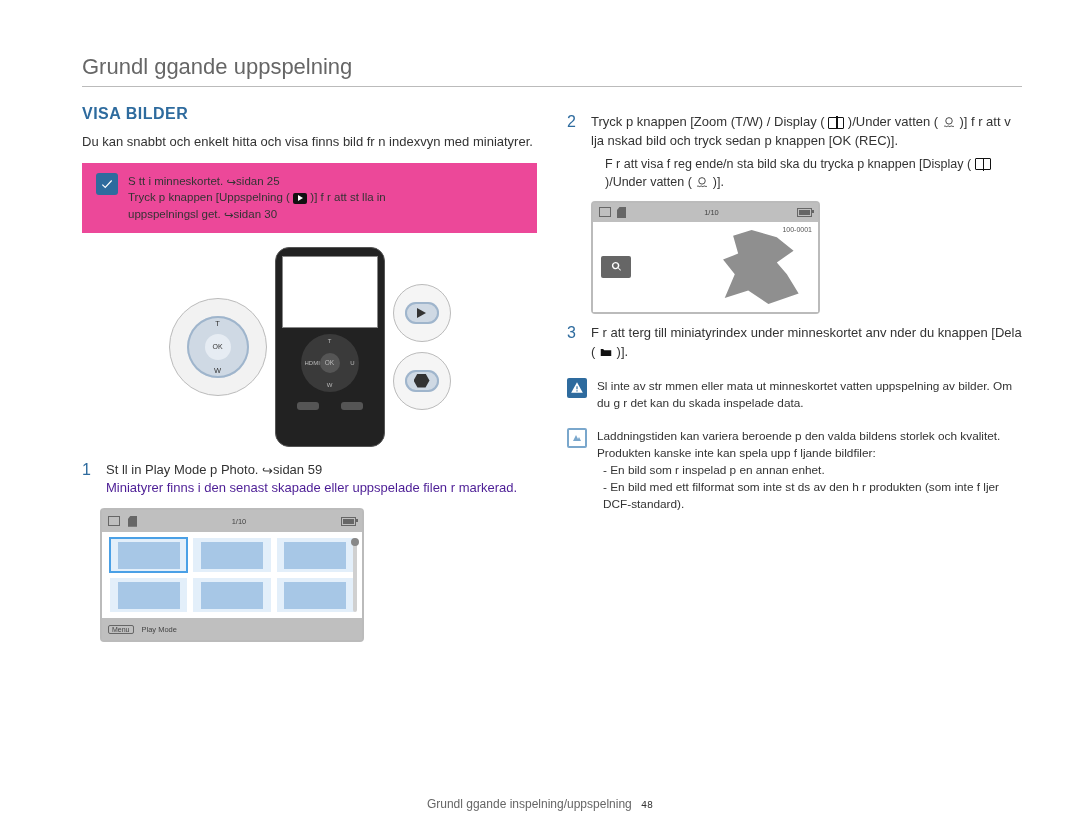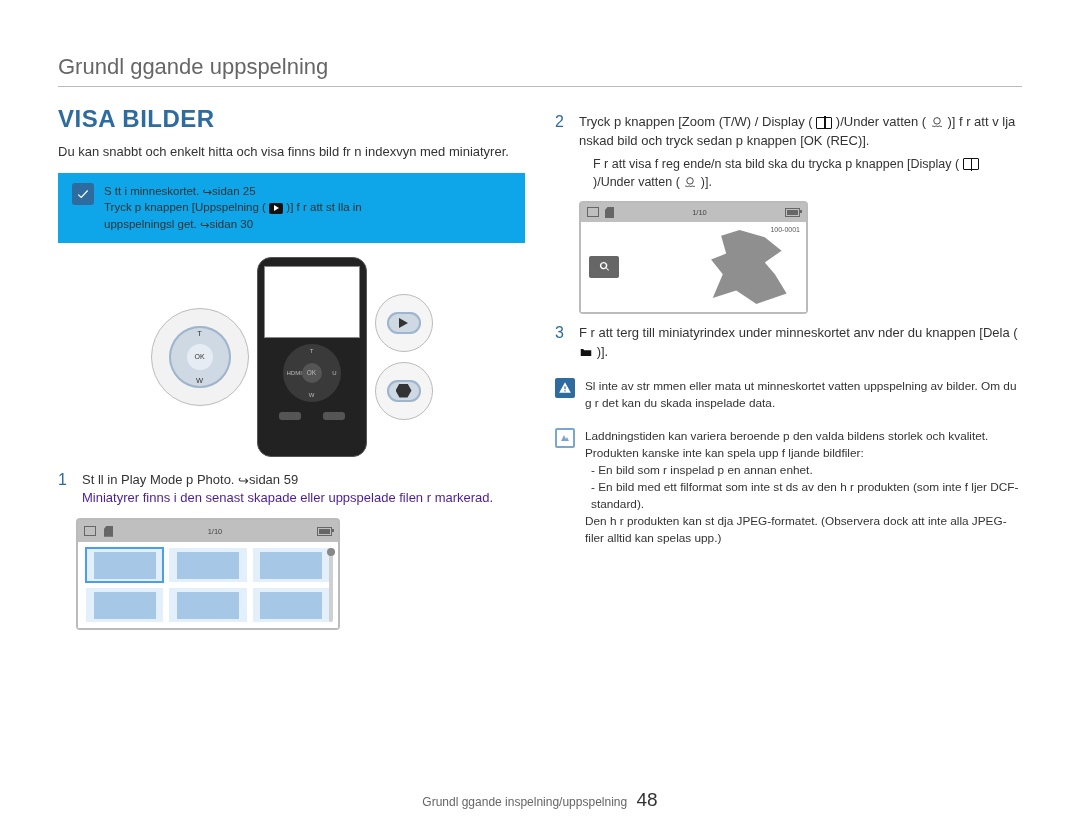--- a/index.html
+++ b/index.html
@@ -1,23 +1,23 @@
 <!DOCTYPE html>
 <html><head>
 <meta charset="utf-8">
 <style>
   body{margin:0;background:#fff;font-family:Arial,Helvetica,sans-serif;font-size:13.2px;color:#222;}
-  .page{width:1080px;height:825px;box-sizing:border-box;padding:54px 58px 20px 58px;position:relative;}
+  .page{width:1080px;height:825px;box-sizing:border-box;padding:54px 58px 20px 82px;position:relative;}
   .section-title{font-size:22px;color:#666;font-weight:400;}
   .rule{border:none;border-top:1px solid #bbb;margin:6px 0 18px 0;}
   .cols{display:flex;gap:30px;}
   .col{flex:1;min-width:0;}
-  .h2{font-size:24px;color:#2E6B9E;margin:0 0 10px 0;letter-spacing:0.5px;}
+  .h2{font-size:16px;color:#2E6B9E;margin:0 0 10px 0;letter-spacing:0.5px;}
   p{color:#333;line-height:1.35;margin:0 0 8px 0;font-size:13px;}
-  .tipbox{display:flex;align-items:flex-start;background:#0ea5e9;padding:10px 14px;margin:12px 0 14px 0;font-size:11.5px;color:#333;}
+  .tipbox{display:flex;align-items:flex-start;background:#ec4899;padding:10px 14px;margin:12px 0 14px 0;font-size:11.5px;color:#333;}
   .tipbox .ticon{width:22px;height:22px;border-radius:3px;background:#2E6B9E;display:flex;align-items:center;justify-content:center;margin-right:10px;flex:none;}
   .tipbox .ticon svg{width:14px;height:14px;stroke:#fff;fill:none;stroke-width:2;}
   .tipbox .txt{line-height:1.45;}
   .arrow{display:inline-block;transform:translateY(1px);}
   .device{display:flex;align-items:center;justify-content:center;gap:8px;margin:8px 0 14px 0;}
   .big-circle{width:96px;height:96px;border:1px solid #bbb;border-radius:50%;background:#f2f2f2;display:flex;align-items:center;justify-content:center;position:relative;}
   .dpad{width:62px;height:62px;border-radius:50%;background:#cfd9e4;box-shadow:inset 0 0 0 2px #9fb5cc;position:relative;}
   .dpad .c{position:absolute;left:50%;top:50%;transform:translate(-50%,-50%);width:26px;height:26px;border-radius:50%;background:#e6ecf3;display:flex;align-items:center;justify-content:center;font-size:7px;color:#333;}
   .dpad .t,.dpad .b{position:absolute;left:50%;transform:translateX(-50%);font-size:7.5px;color:#333;}
   .dpad .t{top:3px;}
@@ -60,21 +60,21 @@
   .loupe-box svg{width:11px;height:11px;fill:#fff;}
   .lcd2 .bot{background:#bfbfbf;padding:2px 6px;display:flex;align-items:center;gap:6px;font-size:7.5px;color:#444;height:15px;}
   .tag{display:inline-flex;align-items:center;justify-content:center;width:12px;height:10px;border:1px solid #666;font-size:7px;color:#444;}
   .warn,.info{display:flex;gap:10px;margin:16px 0 10px 0;font-size:11.8px;line-height:1.45;color:#333;}
   .warn .icn,.info .icn{width:20px;height:20px;display:flex;align-items:center;justify-content:center;flex:none;border-radius:2px;}
   .warn .icn{background:#2E6B9E;}
   .warn .icn svg{width:14px;height:14px;fill:#fff;}
   .info .icn{border:2px solid #7aa7cc;box-sizing:border-box;}
   .info .icn svg{width:12px;height:12px;fill:#7aa7cc;}
   .footer{position:absolute;left:0;right:0;bottom:14px;text-align:center;font-size:12px;color:#666;}
-  .footer .pn{font-size:19px;color:#333;margin-left:6px;}
+  .footer .pn{font-size:10px;color:#333;margin-left:6px;font-family:Liberation Mono, monospace;}
   .play-icon{display:inline-flex;width:14px;height:11px;background:#111;border-radius:2px;align-items:center;justify-content:center;vertical-align:middle;}
   .play-icon span{display:block;width:0;height:0;border-left:5px solid #fff;border-top:3px solid transparent;border-bottom:3px solid transparent;}
   .disp-icon{display:inline-flex;width:14px;height:10px;border:1.5px solid #111;vertical-align:middle;position:relative;border-radius:1px;}
   .disp-icon:after{content:"";position:absolute;left:50%;top:-1.5px;bottom:-1.5px;width:1.5px;background:#111;}
   .uw-icon{display:inline-flex;vertical-align:middle;}
   .uw-icon svg{width:14px;height:13px;stroke:#111;fill:none;stroke-width:1.4;}
   .share-icon{display:inline-flex;vertical-align:middle;width:14px;height:12px;}
   .share-icon svg{width:14px;height:12px;fill:#111;}
   .batt{display:inline-block;width:13px;height:7px;border:1px solid #666;position:relative;}
   .batt:after{content:"";position:absolute;right:-3px;top:1px;width:2px;height:3px;background:#666;}
@@ -187,20 +187,24 @@
                 <div class="sil"></div>
               </div>
             <div class="thumb">
                 <div class="sil"></div>
               </div>
           </div>
           <div class="scroller">
               <div class="th"></div>
             </div>
         </div>
+        <div class="bar bot">
+          <span class="kbd">Menu</span>
+          <span>Play Mode</span>
+        </div>
       </div>
 
     </div>
 
     <div class="col">
 
       <div class="step">
         <div class="n">2</div>
         <div class="body">
           <span>Tryck p  knappen [Zoom (T/W) / Display (</span>
@@ -278,21 +282,20 @@
         <div class="icn">
           <svg viewBox="0 0 24 24">
               <path d="M4 18l6-12 4 8 2-4 4 8z"></path>
             </svg>
         </div>
         <div>
           <div>Laddningstiden kan variera beroende p  den valda bildens storlek och kvalitet.</div>
           <div>Produkten kanske inte kan spela upp f ljande bildfiler:</div>
           <div style="padding-left:6px;">- En bild som  r inspelad p  en annan enhet.</div>
           <div style="padding-left:6px;">- En bild med ett filformat som inte st ds av den h r produkten (som inte f ljer DCF-standard).</div>
-          <div>Den h r produkten kan st dja JPEG-formatet. (Observera dock att inte alla JPEG-filer alltid kan spelas upp.)</div>
         </div>
       </div>
 
     </div>
   </div>
 
   <div class="footer">
     <span>Grundl ggande inspelning/uppspelning</span>
     <span class="pn">48</span>
   </div>

